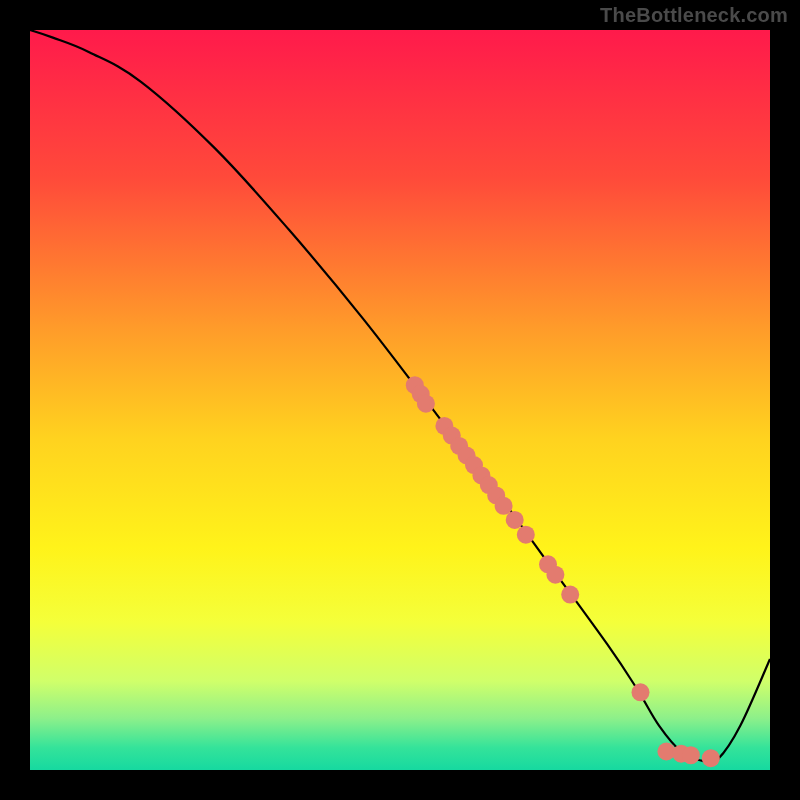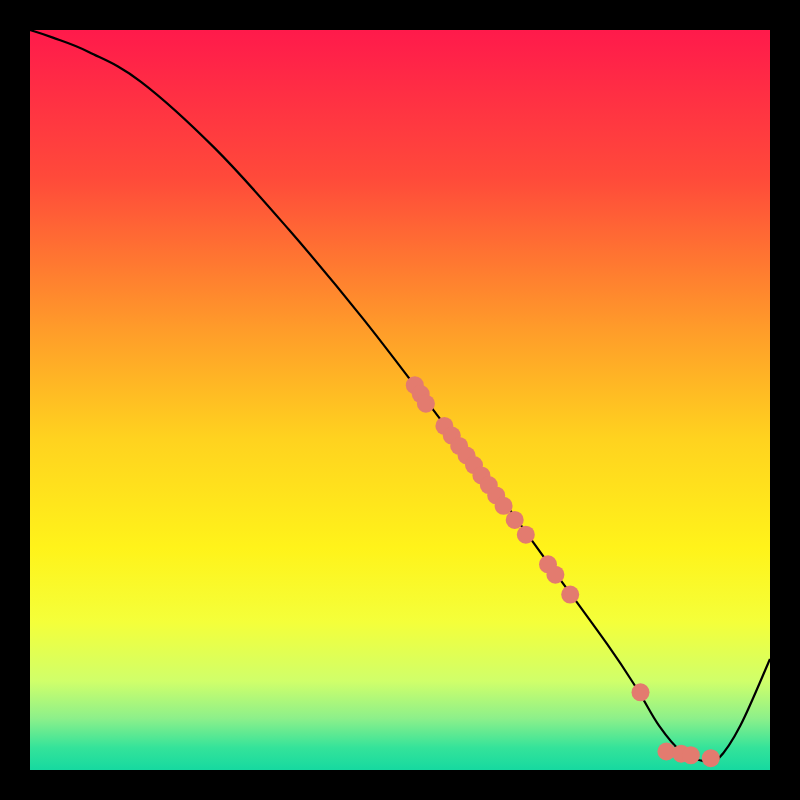--- a/index.html
+++ b/index.html
@@ -72,13 +72,14 @@
         <circle cx="555.4" cy="574.64" r="9" fill="#e37b6f"></circle>
         <circle cx="570.1999999999999" cy="594.62" r="9" fill="#e37b6f"></circle>
         <circle cx="640.5" cy="692.3000000000001" r="9" fill="#e37b6f"></circle>
         <circle cx="666.4" cy="751.5" r="9" fill="#e37b6f"></circle>
         <circle cx="681.2" cy="753.72" r="9" fill="#e37b6f"></circle>
         <circle cx="690.82" cy="755.1999999999999" r="9" fill="#e37b6f"></circle>
         <circle cx="710.8000000000001" cy="758.16" r="9" fill="#e37b6f"></circle>
       </g>
   </svg>
 
+  <div class="watermark">TheBottleneck.com</div>
 </div>
 
 </body></html>

